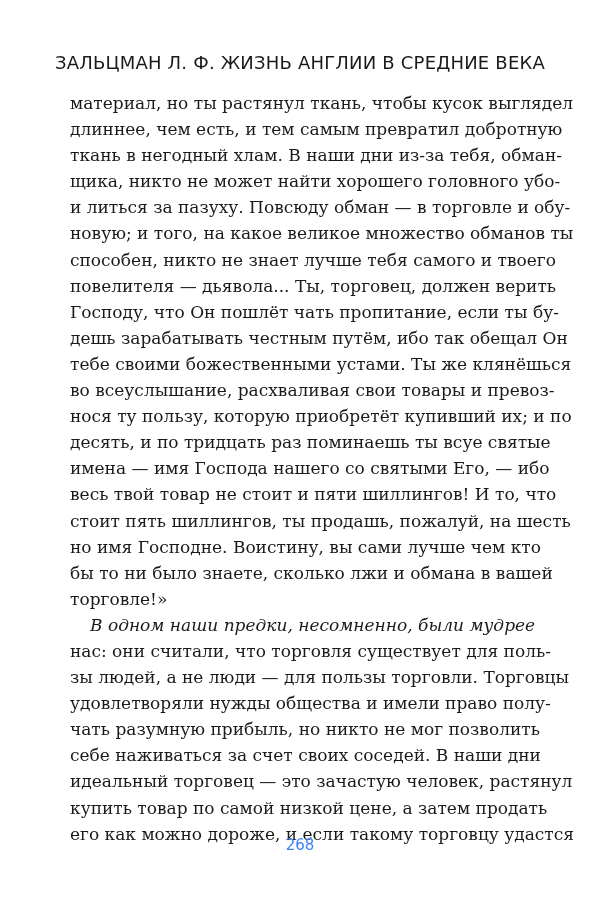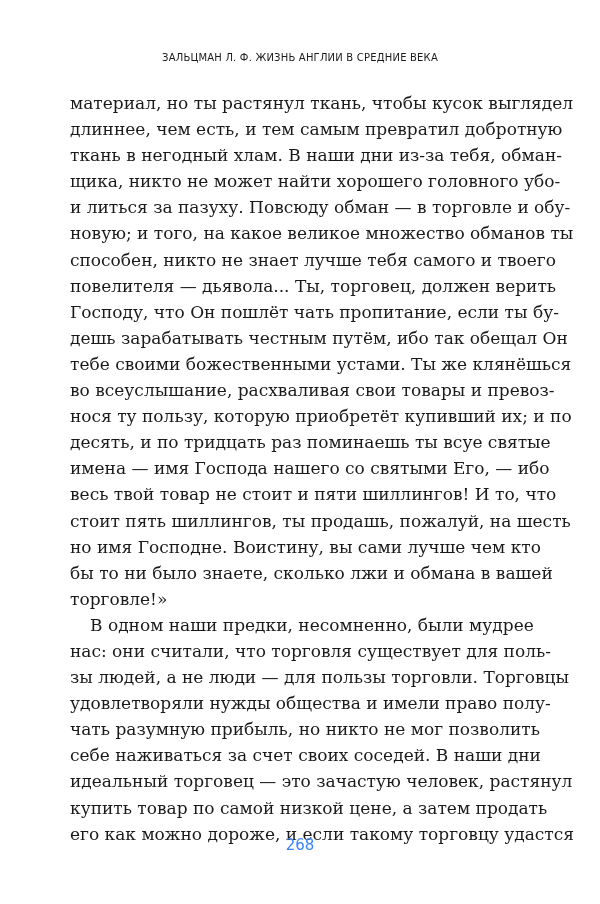--- a/index.html
+++ b/index.html
@@ -14,21 +14,21 @@
       overflow: hidden;
       color: #1a1a1a;
     }
     .running-head {
       position: absolute;
       top: 52px;
       left: 0;
       width: 600px;
       text-align: center;
       font-family: "DejaVu Sans", sans-serif;
-      font-size: 10px;
+      font-size: 18px;
       letter-spacing: 0.2px;
       color: #1a1a1a;
     }
     .text-block {
       position: absolute;
       top: 90px;
       left: 70px;
       width: 463px;
       font-family: "DejaVu Serif", serif;
       font-size: 17px;
@@ -40,20 +40,21 @@
       text-align: justify;
       text-align-last: justify;
       height: 26.1px;
       overflow: visible;
     }
     .line.last {
       text-align-last: left;
     }
     .line.indent {
       padding-left: 20px;
+      font-style: italic;
     }
     .page-number {
       position: absolute;
       top: 836px;
       left: 0;
       width: 600px;
       text-align: center;
       font-family: "DejaVu Sans", sans-serif;
       font-size: 15px;
       color: #3b82f6;

